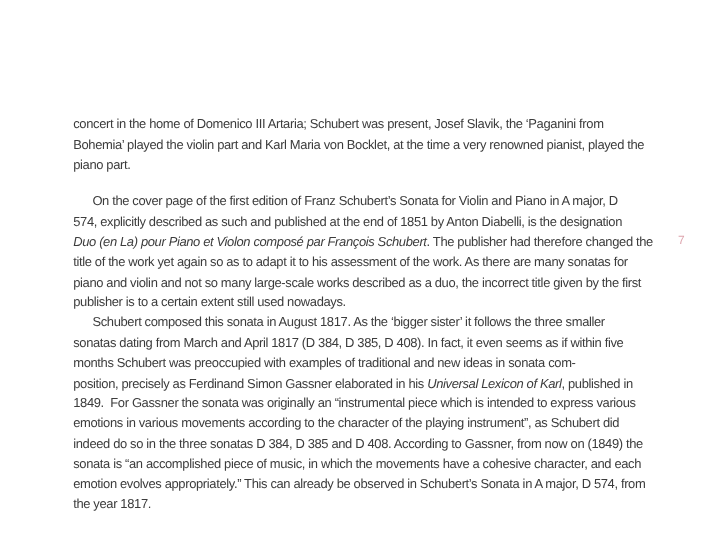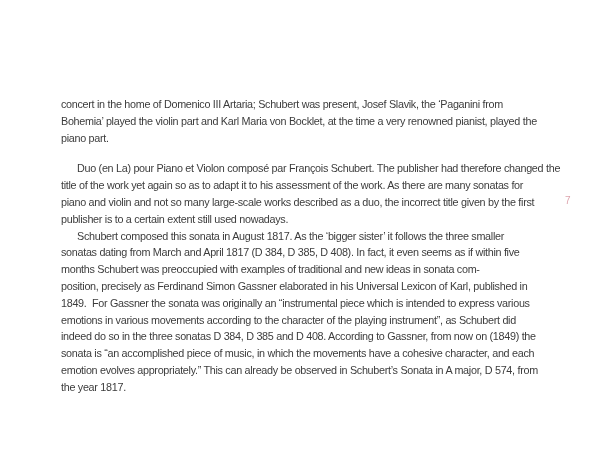--- a/index.html
+++ b/index.html
@@ -34,20 +34,21 @@
     margin: 0;
     white-space: pre-wrap;
   }
   .para-gap {
     margin-top: 14px;
   }
   .indent {
     text-indent: 16px;
   }
   .italic {
+    font-style: italic;
   }
   .page-number {
     position: absolute;
     left: 565px;
     top: 175px;
     font-size: 10px;
     line-height: 12px;
     color: #dda4ad;
     letter-spacing: 0;
   }
@@ -56,21 +57,23 @@
 <body>
 
 <div class="page">
 
   <div class="text-column">
 
     <p class="para"><span>concert in the home of Domenico III Artaria; Schubert was present, Josef Slavik, the ‘Paganini from
 Bohemia’ played the violin part and Karl Maria von Bocklet, at the time a very renowned pianist, played the
 piano part.</span></p>
 
-    <p class="para para-gap indent"><span class="italic">Duo (en La) pour Piano et Violon composé par François Schubert</span><span>. The publisher had therefore changed the
+    <p class="para para-gap indent"><span>On the cover page of the first edition of Franz Schubert’s Sonata for Violin and Piano in A major, D
+574, explicitly described as such and published at the end of 1851 by Anton Diabelli, is the designation
+</span><span class="italic">Duo (en La) pour Piano et Violon composé par François Schubert</span><span>. The publisher had therefore changed the
 title of the work yet again so as to adapt it to his assessment of the work. As there are many sonatas for
 piano and violin and not so many large-scale works described as a duo, the incorrect title given by the first
 publisher is to a certain extent still used nowadays.</span></p>
 
     <p class="para indent"><span>Schubert composed this sonata in August 1817. As the ‘bigger sister’ it follows the three smaller
 sonatas dating from March and April 1817 (D 384, D 385, D 408). In fact, it even seems as if within five
 months Schubert was preoccupied with examples of traditional and new ideas in sonata com-
 position, precisely as Ferdinand Simon Gassner elaborated in his </span><span class="italic">Universal Lexicon of Karl</span><span>, published in
 1849.  For Gassner the sonata was originally an “instrumental piece which is intended to express various
 emotions in various movements according to the character of the playing instrument”, as Schubert did

